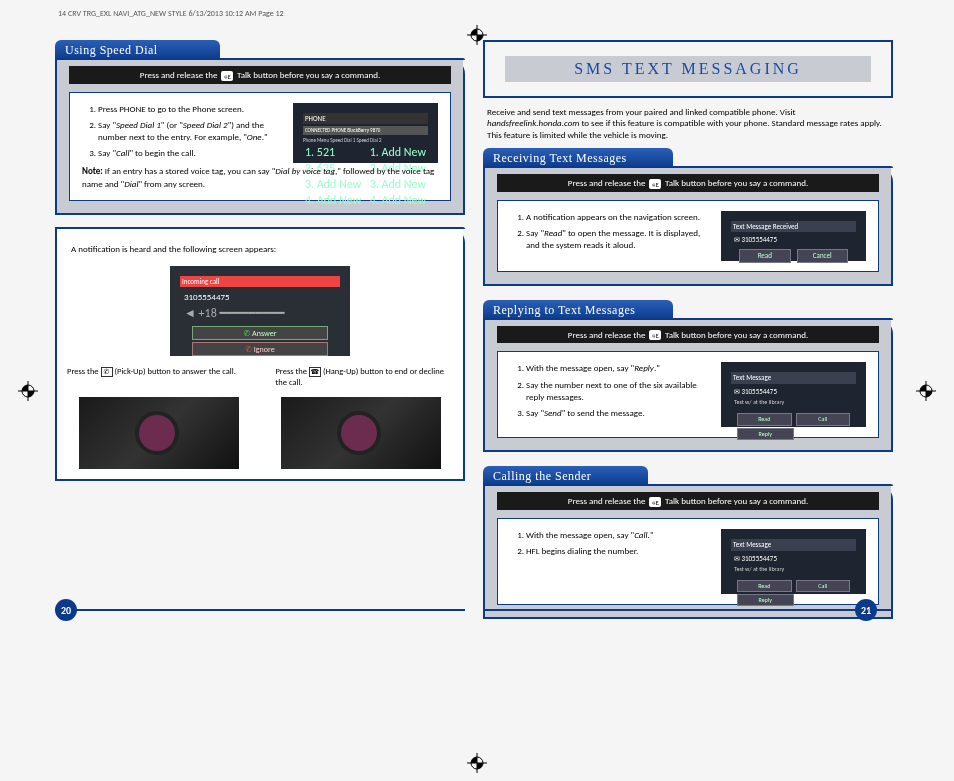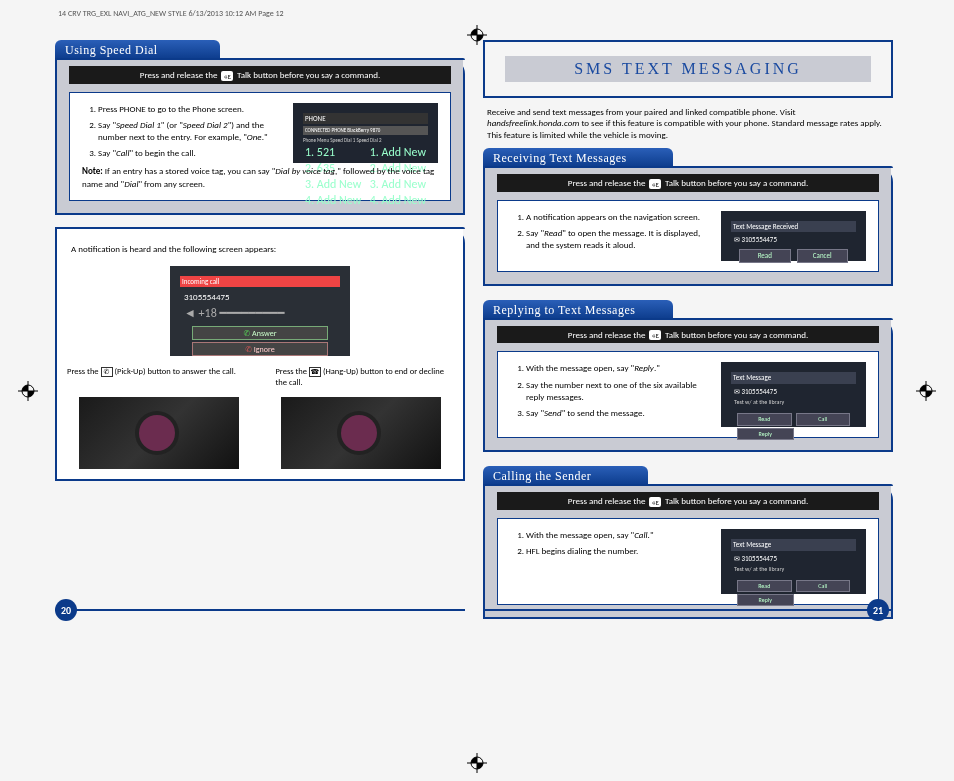--- a/index.html
+++ b/index.html
@@ -177,21 +177,21 @@
     bottom:-2px;
     background:#0b3a8a;
     color:#fff;
     font-weight:bold;
     font-size:10px;
     width:22px;height:22px;
     border-radius:50%;
     display:flex;align-items:center;justify-content:center;
   }
   .page-num.left-num{ left:0; }
-  .page-num.right-num{ right:4px; }
+  .page-num.right-num{ right:16px; }
   .page-rule {
     position:absolute;
     bottom:8px;
     height:2px;
     background:#0b3a8a;
     width:100%;
   }
   .clearfix::after{content:"";display:table;clear:both;}
   .icon-square{
     display:inline-block;

